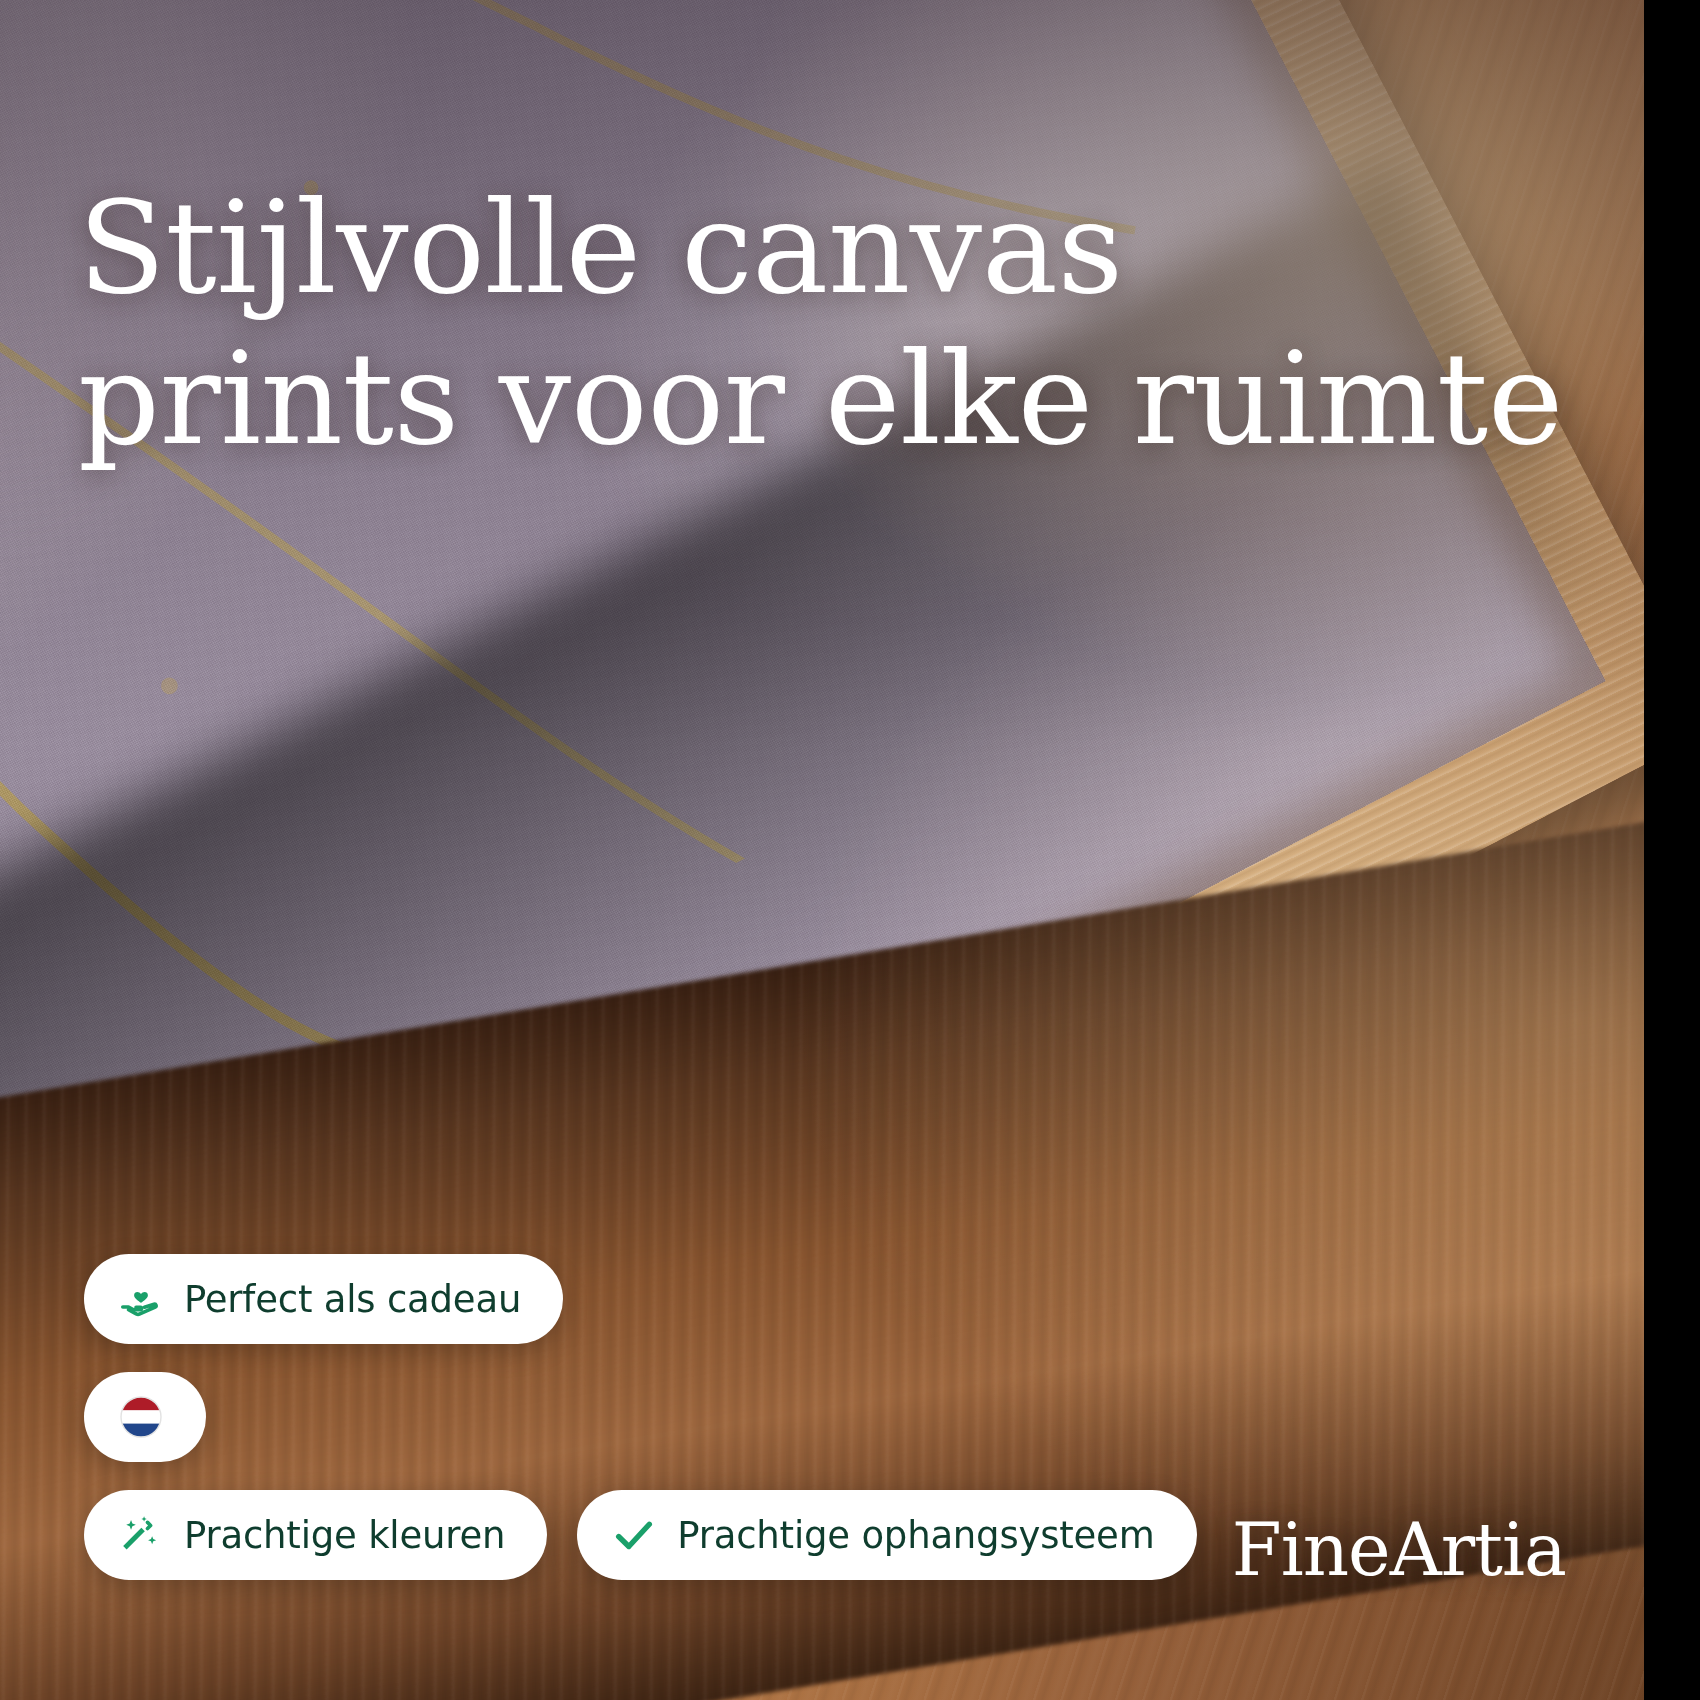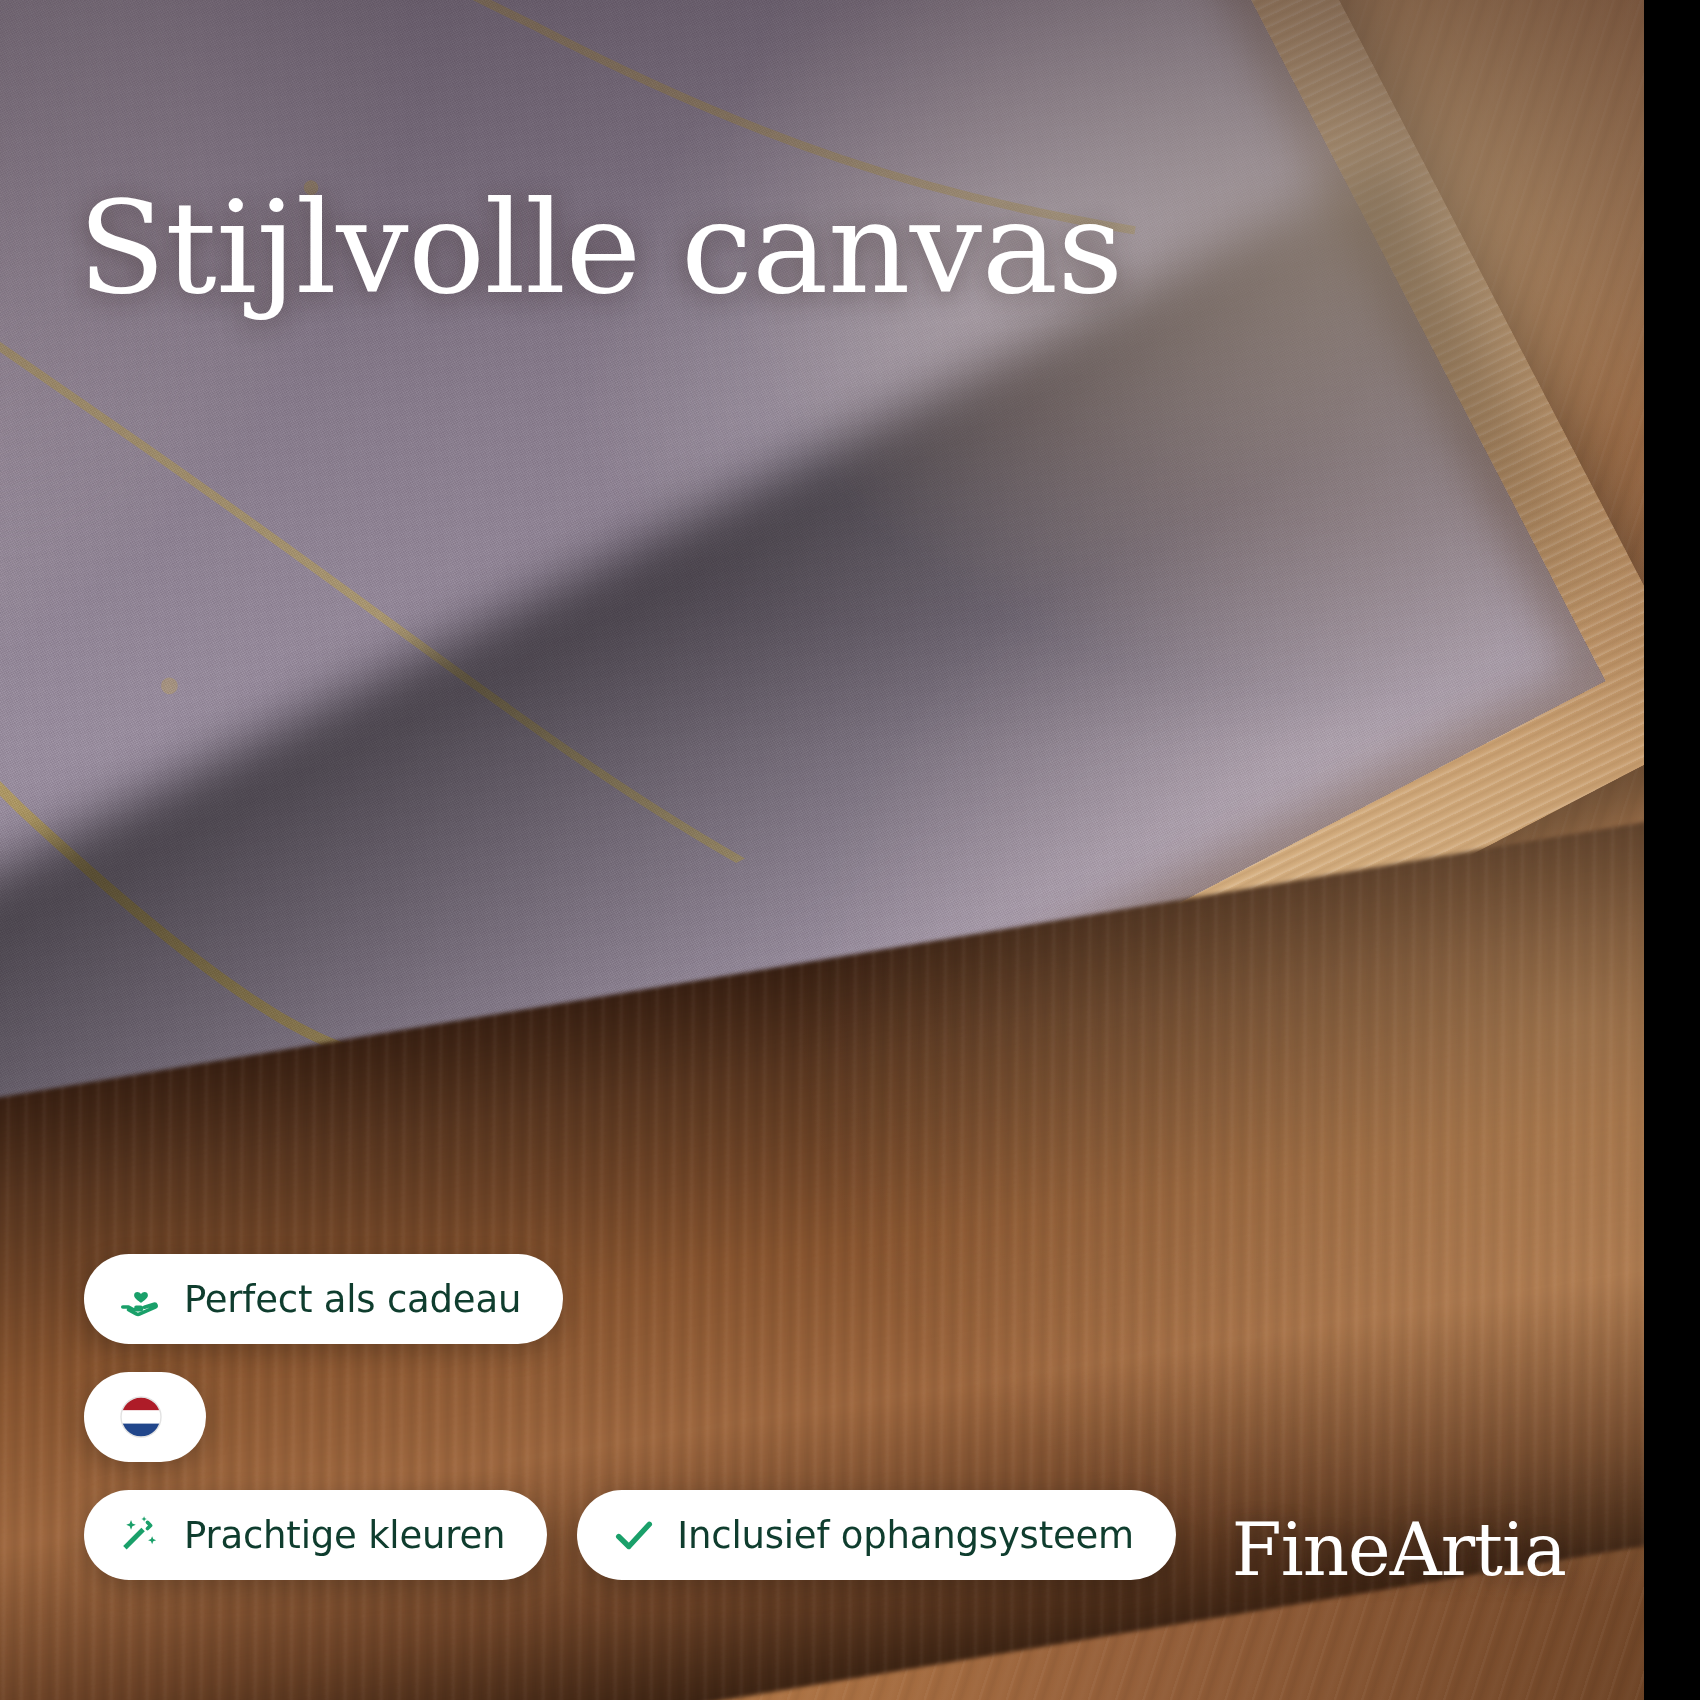--- a/index.html
+++ b/index.html
@@ -275,20 +275,21 @@
 
     <div class="edge-shadow"></div>
     <div class="wood-front"></div>
     <div class="wood-front-grain"></div>
     <div class="sun-glow"></div>
     <div class="top-vignette"></div>
   </div>
 
   <h1 class="headline">
     <span class="line">Stijlvolle canvas</span>
+    <span class="line">prints voor elke ruimte</span>
   </h1>
 
   <div class="pills">
 
     <div class="pill-row">
       <div class="pill">
         <span class="pill-icon">
           <svg width="46" height="46" viewBox="0 0 24 24" fill="none" stroke="#1aa06a" stroke-width="1.9" stroke-linecap="round" stroke-linejoin="round">
             <path d="M12 9.4c-.9-1.6-3.6-1.5-3.6.6 0 1.6 2.3 3 3.6 4 1.3-1 3.6-2.4 3.6-4 0-2.1-2.7-2.2-3.6-.6z" fill="#1aa06a" stroke="none"></path>
             <path d="M2.5 16.2h3l2.6 1.4h3.6c.8 0 .8-1.2 0-1.2H9.4"></path>
@@ -332,21 +333,21 @@
         </span>
         <span class="pill-label">Prachtige kleuren</span>
       </div>
 
       <div class="pill">
         <span class="pill-icon">
           <svg width="46" height="46" viewBox="0 0 24 24" fill="none" stroke="#1aa06a" stroke-width="2.8" stroke-linecap="round" stroke-linejoin="round">
             <path d="M4 12.8 9.3 18 20 6.4"></path>
           </svg>
         </span>
-        <span class="pill-label">Inclusief ophangsysteem</span>
+        <span class="pill-label">Prachtige ophangsysteem</span>
       </div>
     </div>
 
   </div>
 
   <div class="logo">FineArtia</div>
 
 </div>
 
 </body></html>

